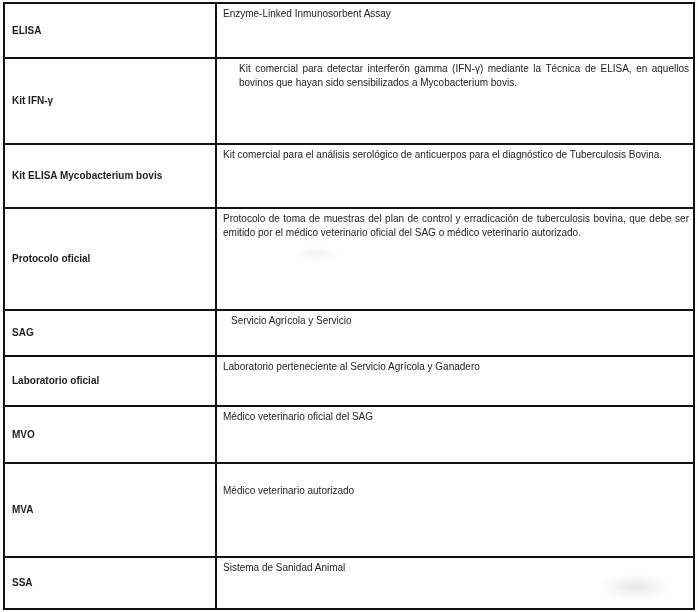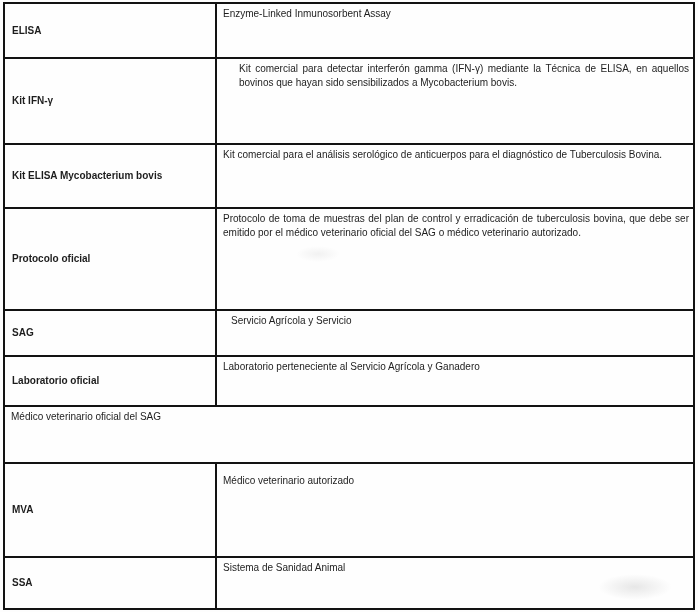--- a/index.html
+++ b/index.html
@@ -51,21 +51,21 @@
   }
   .def-cell {
     box-sizing: border-box;
     flex: 1 1 auto;
     display: flex;
     align-items: flex-start;
     padding: 3px 4px 3px 6px;
   }
   .def-cell.def-high {
     align-items: flex-start;
-    padding-top: 10px;
+    padding-top: 20px;
   }
   .term-cell p,
   .def-cell p {
     margin: 0;
     font-size: 10px;
     line-height: 14px;
     color: #1d1d1d;
   }
   .term-cell p {
     font-weight: bold;
@@ -150,20 +150,23 @@
     <div class="row r6">
       <div class="term-cell">
         <p><span>Laboratorio oficial</span><span class="italic"></span></p>
       </div>
       <div class="def-cell">
         <p><span>Laboratorio perteneciente al Servicio Agrícola y Ganadero</span><span class="italic"></span><span></span></p>
       </div>
     </div>
 
     <div class="row r7">
+      <div class="term-cell">
+        <p><span>MVO</span><span class="italic"></span></p>
+      </div>
       <div class="def-cell">
         <p><span>Médico veterinario oficial del SAG</span><span class="italic"></span><span></span></p>
       </div>
     </div>
 
     <div class="row r8">
       <div class="term-cell">
         <p><span>MVA</span><span class="italic"></span></p>
       </div>
       <div class="def-cell def-high">

